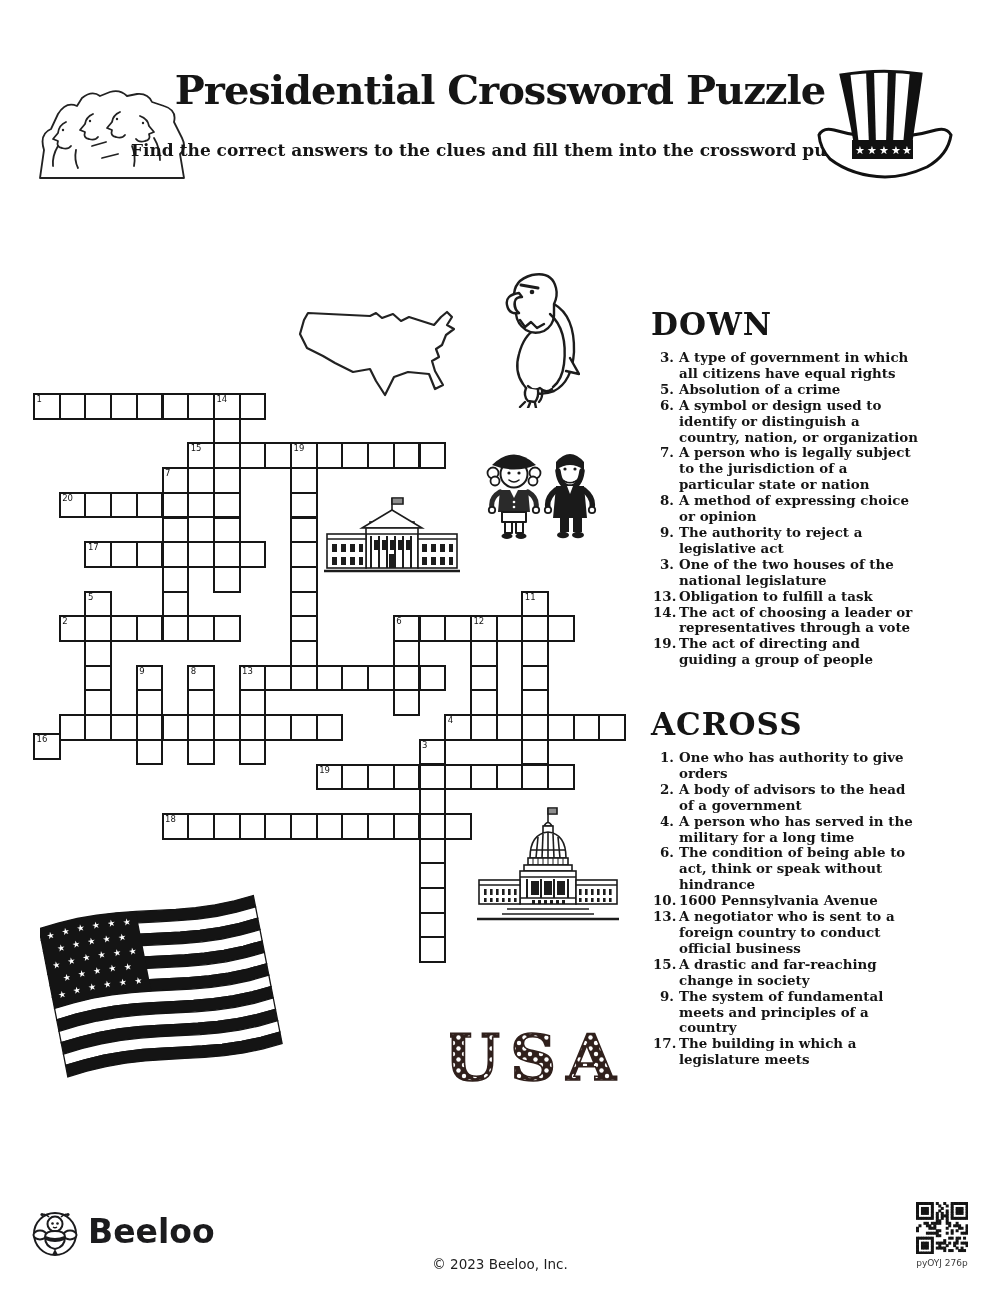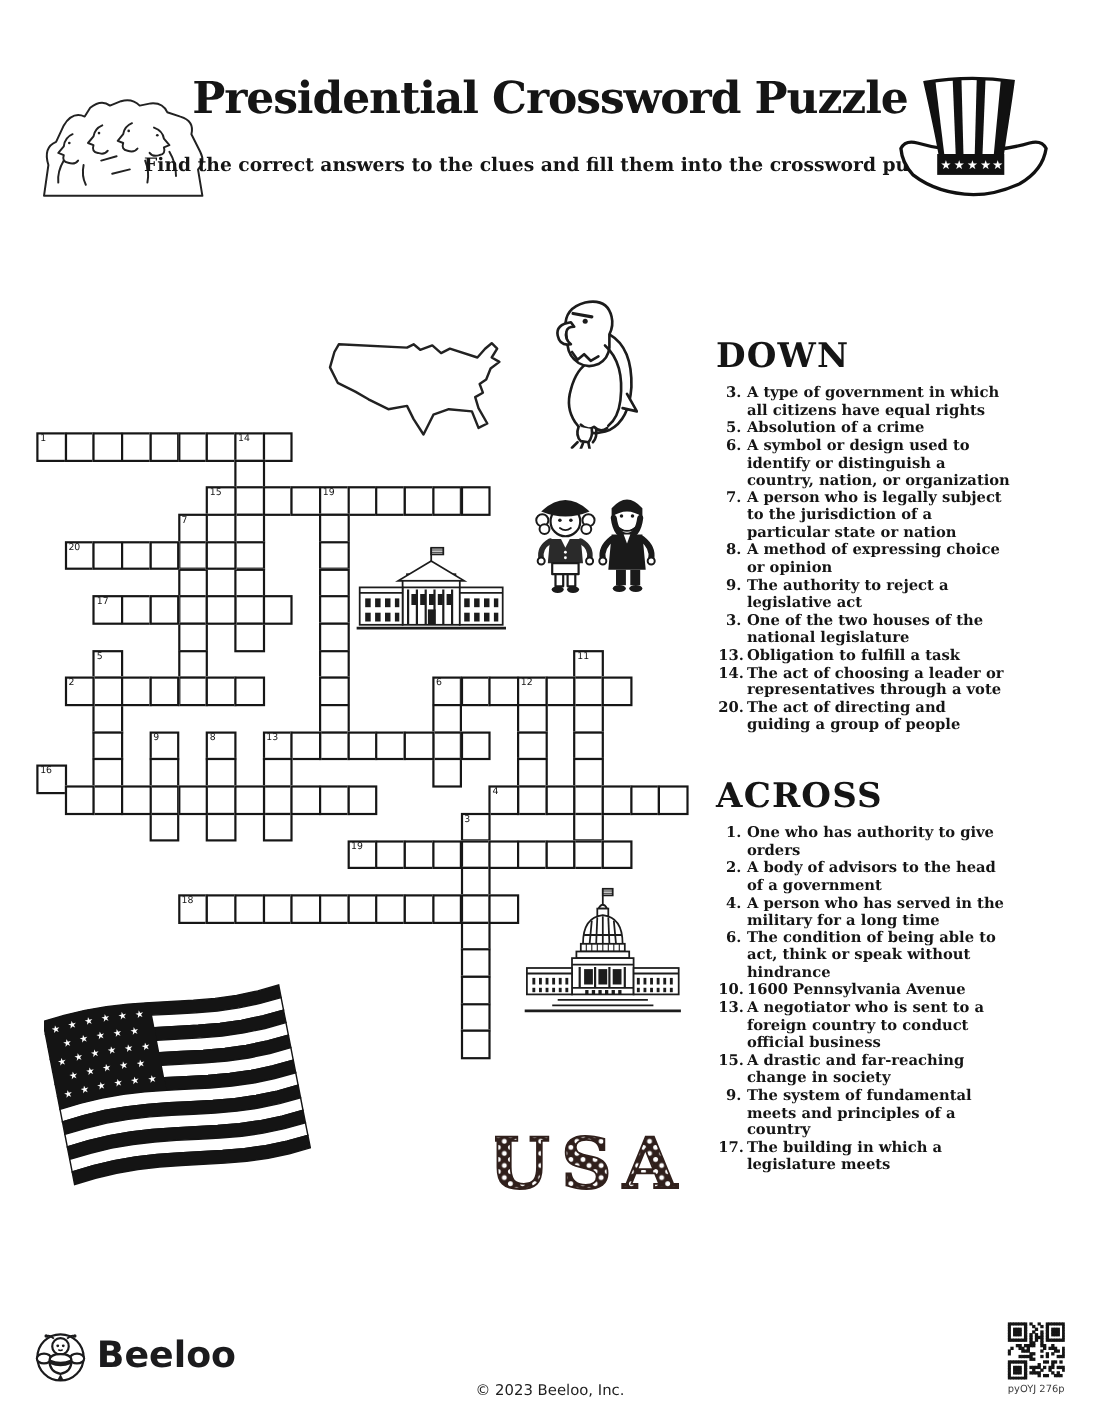--- a/index.html
+++ b/index.html
@@ -461,21 +461,21 @@
         <span class="n">13</span>
       </div>
       <div class="cell" style="left: 231.3px; top: 271.7px; width: 27.7px; height: 26.7px;"></div>
       <div class="cell" style="left: 282.7px; top: 271.7px; width: 27.7px; height: 26.7px;"></div>
       <div class="cell" style="left: 308.4px; top: 271.7px; width: 27.7px; height: 26.7px;"></div>
       <div class="cell" style="left: 334.1px; top: 271.7px; width: 27.7px; height: 26.7px;"></div>
       <div class="cell" style="left: 385.5px; top: 271.7px; width: 27.7px; height: 26.7px;"></div>
       <div class="cell" style="left: 205.6px; top: 296.4px; width: 27.7px; height: 26.7px;"></div>
       <div class="cell" style="left: 205.6px; top: 321.1px; width: 27.7px; height: 26.7px;"></div>
       <div class="cell" style="left: 205.6px; top: 345.8px; width: 27.7px; height: 26.7px;"></div>
-      <div class="cell" style="left: 0px; top: 302px; width: 27.7px; height: 26.7px;">
+      <div class="cell" style="left: 0px; top: 340px; width: 27.7px; height: 26.7px;">
         <span class="n">16</span>
       </div>
       <div class="cell" style="left: 25.7px; top: 321.1px; width: 27.7px; height: 26.7px;"></div>
       <div class="cell" style="left: 77.1px; top: 321.1px; width: 27.7px; height: 26.7px;"></div>
       <div class="cell" style="left: 128.5px; top: 321.1px; width: 27.7px; height: 26.7px;"></div>
       <div class="cell" style="left: 179.9px; top: 321.1px; width: 27.7px; height: 26.7px;"></div>
       <div class="cell" style="left: 231.3px; top: 321.1px; width: 27.7px; height: 26.7px;"></div>
       <div class="cell" style="left: 257px; top: 321.1px; width: 27.7px; height: 26.7px;"></div>
       <div class="cell" style="left: 282.7px; top: 321.1px; width: 27.7px; height: 26.7px;"></div>
       <div class="cell" style="left: 411.2px; top: 321.1px; width: 27.7px; height: 26.7px;">
@@ -554,21 +554,21 @@
         </div>
         <div class="clue">
           <span class="num">13.</span>
           <span class="txt">Obligation to fulfill a task</span>
         </div>
         <div class="clue">
           <span class="num">14.</span>
           <span class="txt">The act of choosing a leader or representatives through a vote</span>
         </div>
         <div class="clue">
-          <span class="num">20.</span>
+          <span class="num">19.</span>
           <span class="txt">The act of directing and guiding a group of people</span>
         </div>
       </div>
   </div>
 
   <div id="across" class="abs clue-block" style="top:706px;">
     <h2>ACROSS</h2>
     <div id="across-list">
         <div class="clue">
           <span class="num">1.</span>

